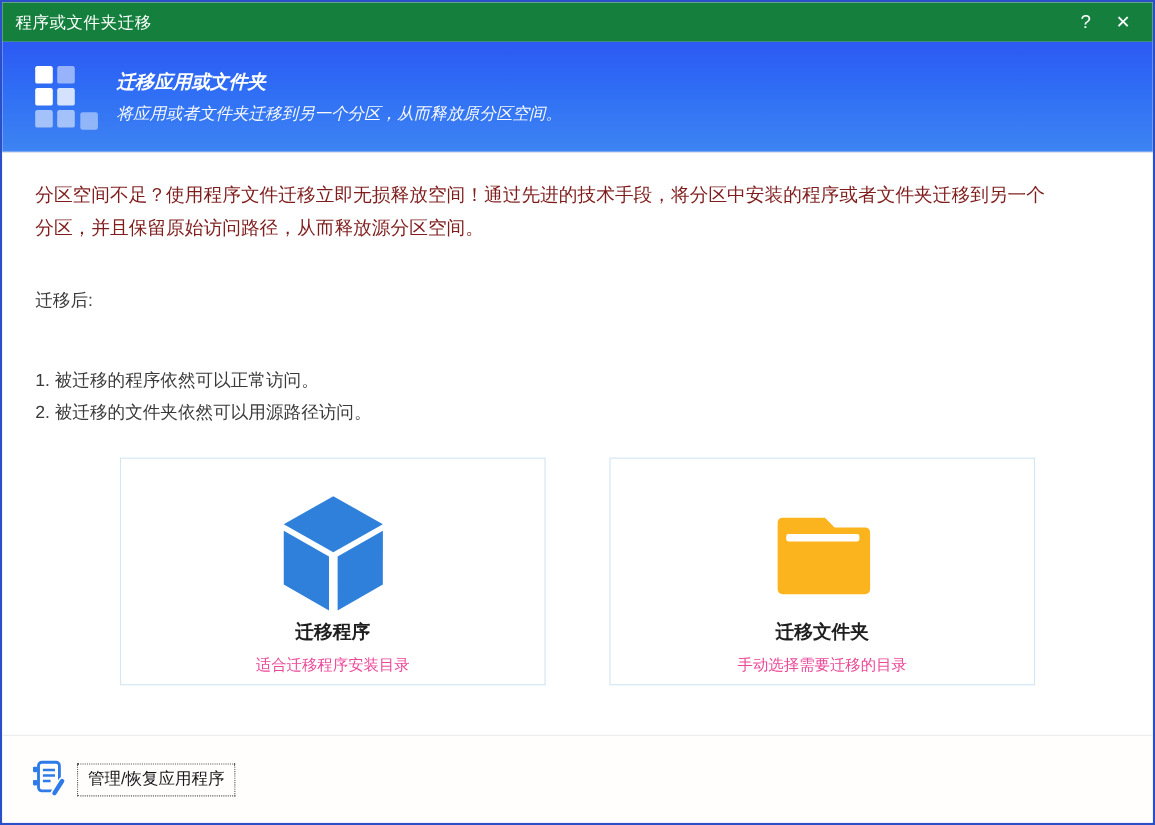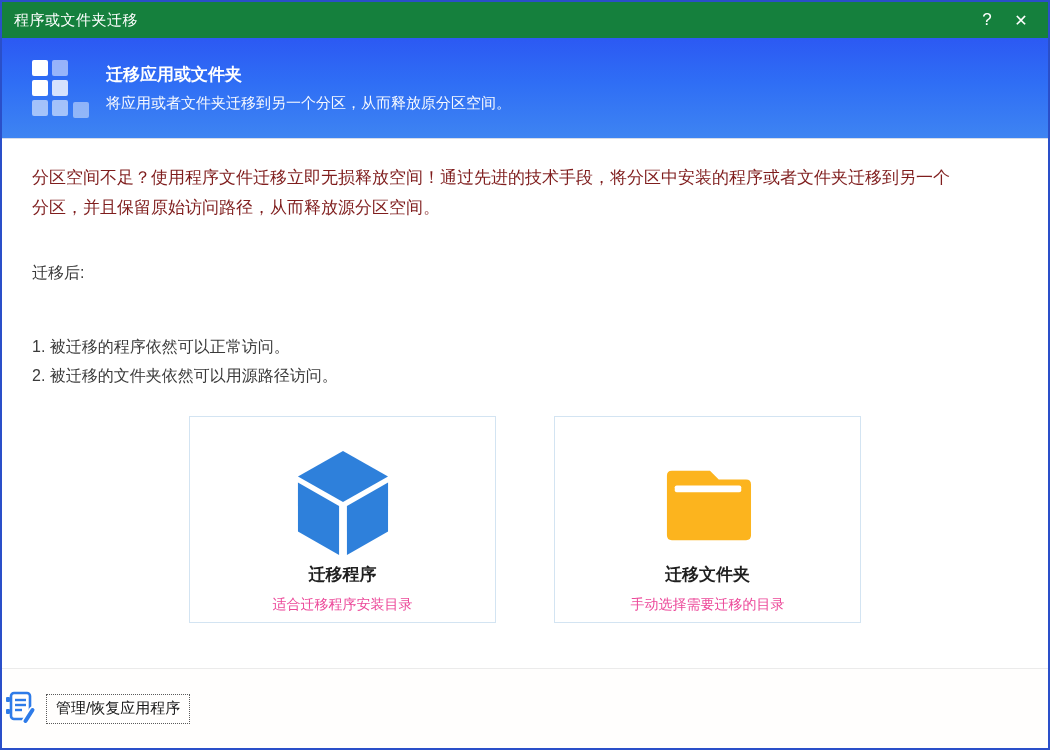--- a/index.html
+++ b/index.html
@@ -32,20 +32,21 @@
   }
   .tb-btn.close { font-size: 16px; }
 
   
   .header {
     height: 101px; flex: 0 0 101px;
     background: linear-gradient(180deg, #2c59f3 0%, #2f6ef5 45%, #3e84f2 100%);
     display: flex; align-items: center;
     padding-left: 30px;
     border-bottom: 1px solid #d6dcea;
+    font-style: italic;
   }
   .grid-icon { position: relative; width: 56px; height: 56px; flex: 0 0 56px; }
   .grid-icon span { position: absolute; width: 16px; height: 16px; border-radius: 2px; background: #ffffff; }
   .gi-r1c1 { left: 0;  top: 0; }
   .gi-r1c2 { left: 20px; top: 0; opacity: .5; }
   .gi-r2c1 { left: 0;  top: 20px; }
   .gi-r2c2 { left: 20px; top: 20px; opacity: .8; }
   .gi-r3c1 { left: 0;  top: 40px; opacity: .55; }
   .gi-r3c2 { left: 20px; top: 40px; opacity: .55; }
   .gi-r3c3 { left: 41px; top: 42px; width: 14px; height: 14px; opacity: .45; }
@@ -63,36 +64,37 @@
   .after-label { margin-top: 40px; font-size: 16px; color: #3a3a3a; }
   .after-list { margin-top: 48px; }
   .after-list div { font-size: 16px; color: #3a3a3a; line-height: 29px; }
 
   
   .cards {
     margin-top: 26px;
     display: flex; justify-content: center; gap: 58px;
   }
   .card {
-    width: 307px; height: 207px;
+    width: 387px; height: 207px;
     background: #ffffff;
     border: 1px solid #d3e4f2;
     display: flex; flex-direction: column; align-items: center;
     cursor: pointer;
   }
   .card .icon-wrap { height: 112px; margin-top: 30px; display: flex; align-items: center; justify-content: center; }
   .card .c-title { font-size: 17px; font-weight: bold; color: #1f1f1f; margin-top: 4px; }
   .card .c-sub { font-size: 14px; color: #ec4899; margin-top: 10px; }
 
   
   .footer {
     flex: 0 0 80px; height: 80px;
     border-top: 1px solid #ebebeb;
     background: #fffefd;
     display: flex; align-items: center;
+    padding-left: 24px;
   }
   .footer .manage-link {
     display: flex; align-items: center; gap: 8px; cursor: pointer;
     background: transparent; border: none;
   }
   .manage-label {
     font-size: 15px; color: #161616;
     border: 1px dotted #5a5a5a;
     padding: 4px 9px 5px 9px;
   }

